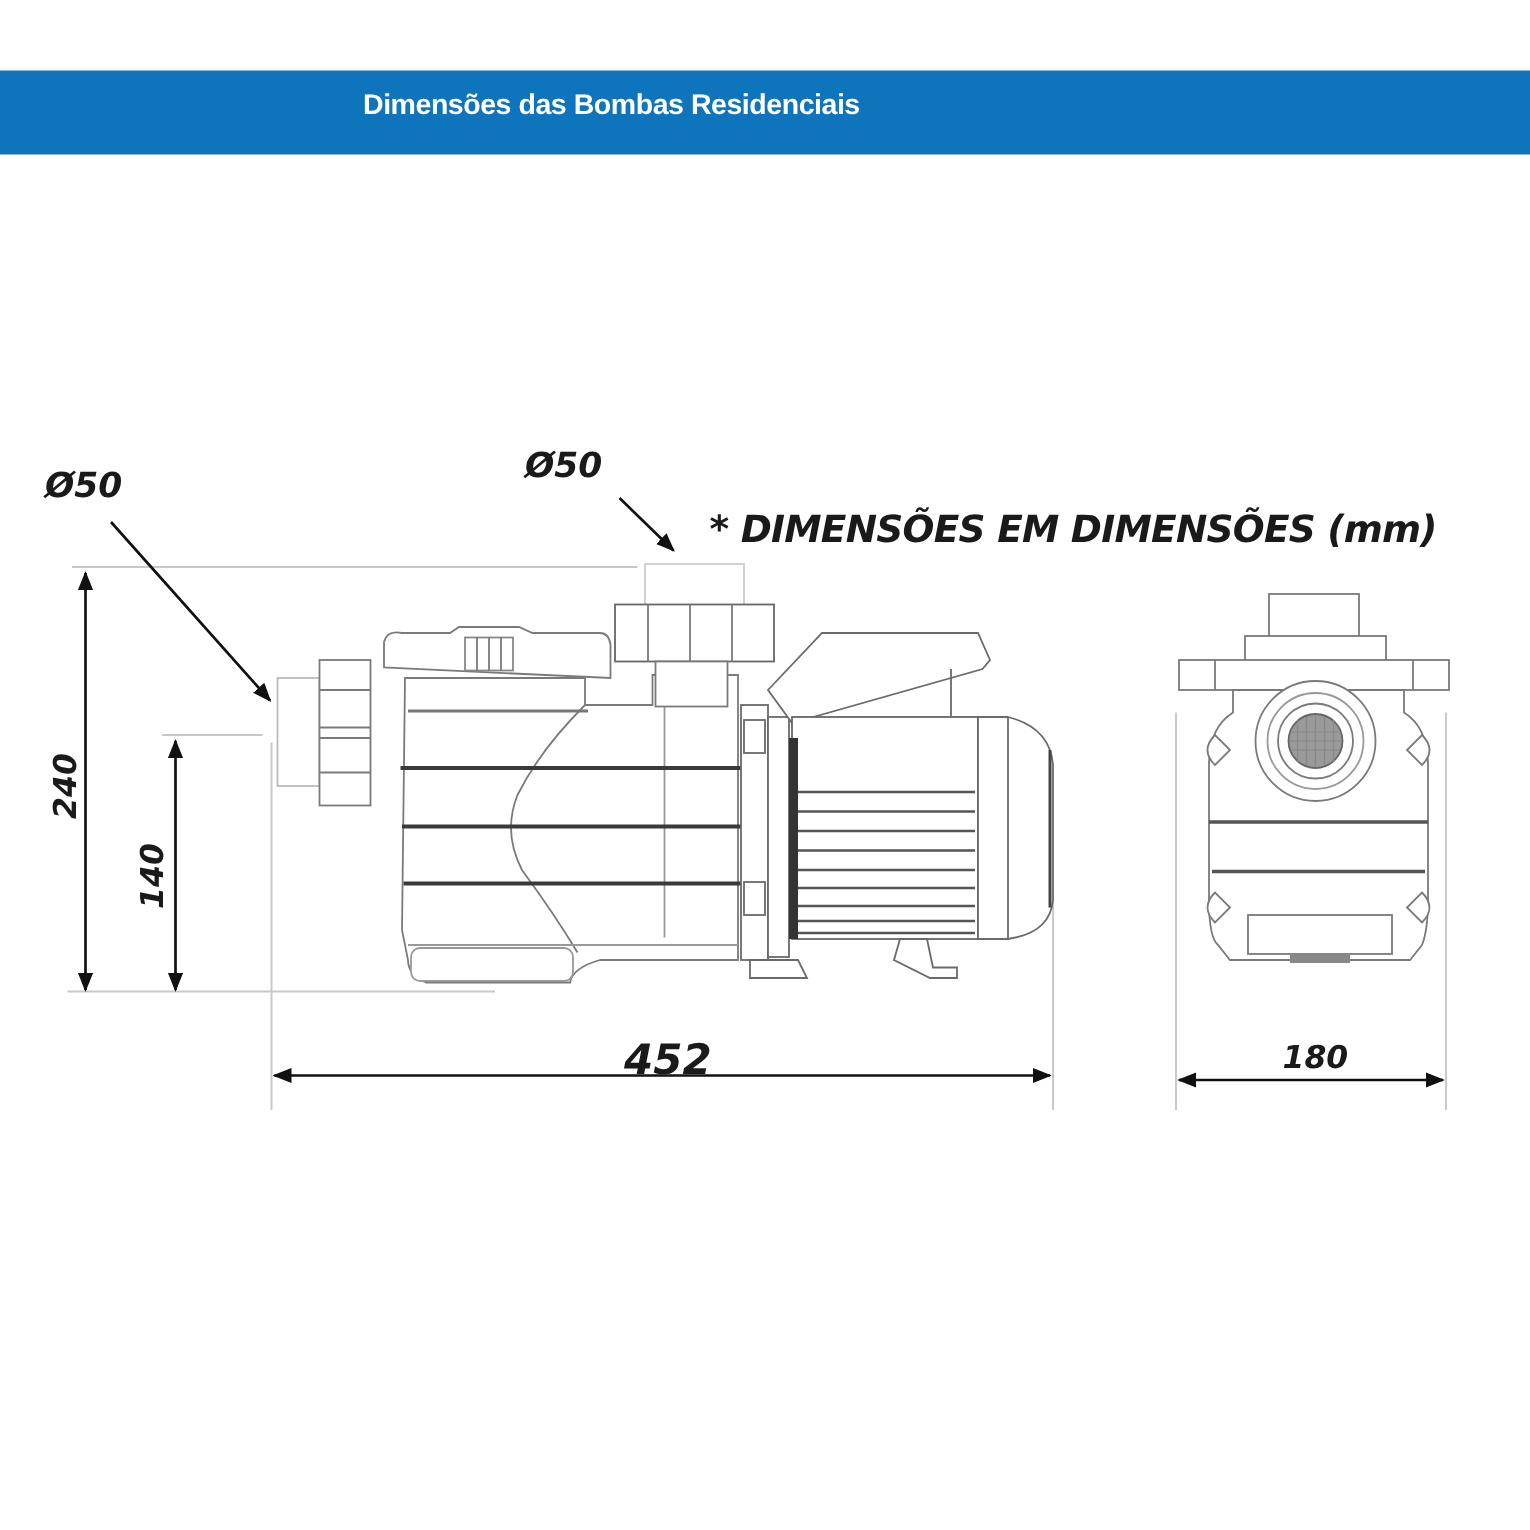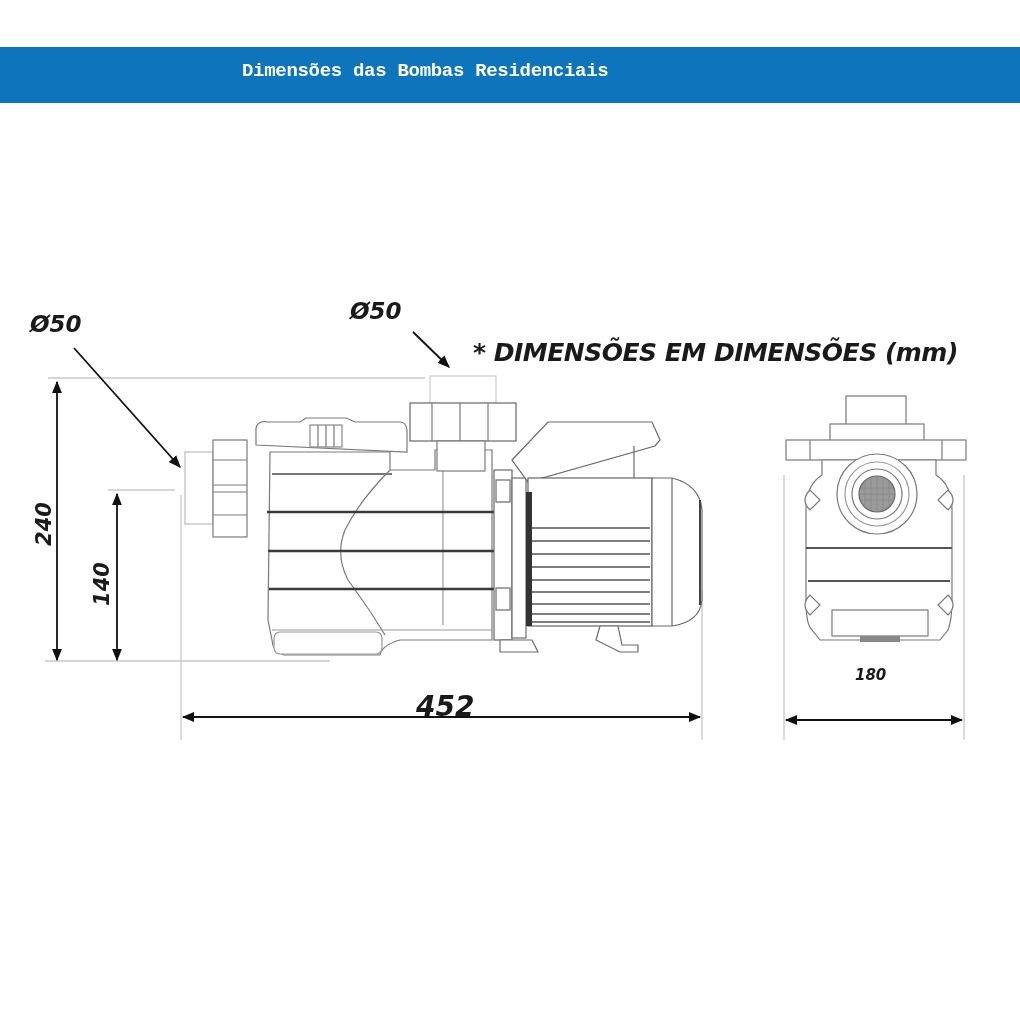--- a/index.html
+++ b/index.html
@@ -1,34 +1,34 @@
 <!DOCTYPE html>
 <html><head>
   <meta charset="utf-8">
   <style>
     html, body { margin: 0; padding: 0; background: #ffffff; }
     body { width: 1020px; height: 1020px; position: relative; overflow: hidden;
            font-family: "Liberation Sans", "DejaVu Sans", sans-serif; }
     .header-bar { position: absolute; left: 0; top: 47px; width: 1020px; height: 56px;
                   background: #0e74bb; }
     .header-title { position: absolute; left: 242px; top: 60px; color: #ffffff;
-                    font-family: Liberation Mono, monospace; font-weight: bold; font-size: 19px;
+                    font-family: Liberation Sans, sans-serif; font-weight: bold; font-size: 19px;
                     letter-spacing: -0.3px; white-space: nowrap; }
     .drawing { position: absolute; left: 0; top: 0; width: 1020px; height: 1020px; }
     .lbl { position: absolute; font-family: "DejaVu Sans", sans-serif; font-weight: bold;
            font-style: italic; color: #1a1a1a; white-space: nowrap; }
     .lbl-dia-left { left: 30px; top: 311px; font-size: 23px; }
     .lbl-dia-top { left: 350px; top: 298px; font-size: 23px; }
     .lbl-note { left: 473px; top: 338px; font-size: 25px; letter-spacing: -0.5px; }
     .lbl-h240 { left: 22px; top: 512px; font-size: 21px; transform: rotate(-90deg);
                 transform-origin: center center; }
     .lbl-h140 { left: 80px; top: 572px; font-size: 21px; transform: rotate(-90deg);
                 transform-origin: center center; }
     .lbl-w452 { left: 416px; top: 690px; font-size: 28px; }
-    .lbl-w180 { left: 855px; top: 666px; font-size: 15px; }
+    .lbl-w180 { left: 855px; top: 693px; font-size: 21px; }
   </style>
 </head>
 <body>
 
 <div class="header-bar"></div>
 <div class="header-title">Dimensões das Bombas Residenciais</div>
 
 <svg class="drawing" viewBox="0 0 1020 1020" xmlns="http://www.w3.org/2000/svg">
   <defs>
     <marker id="ah" viewBox="0 0 10 10" refX="9" refY="5" markerWidth="7" markerHeight="7" orient="auto-start-reverse">

